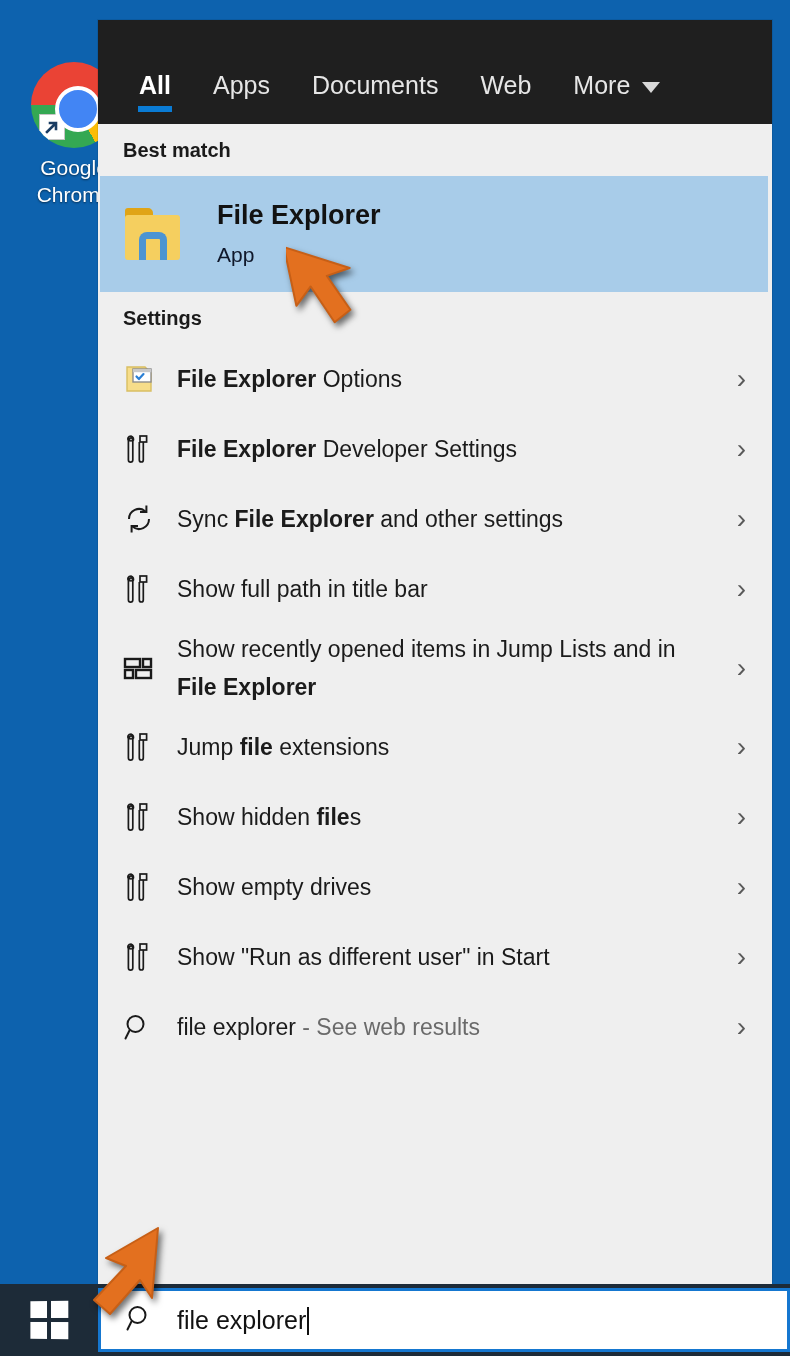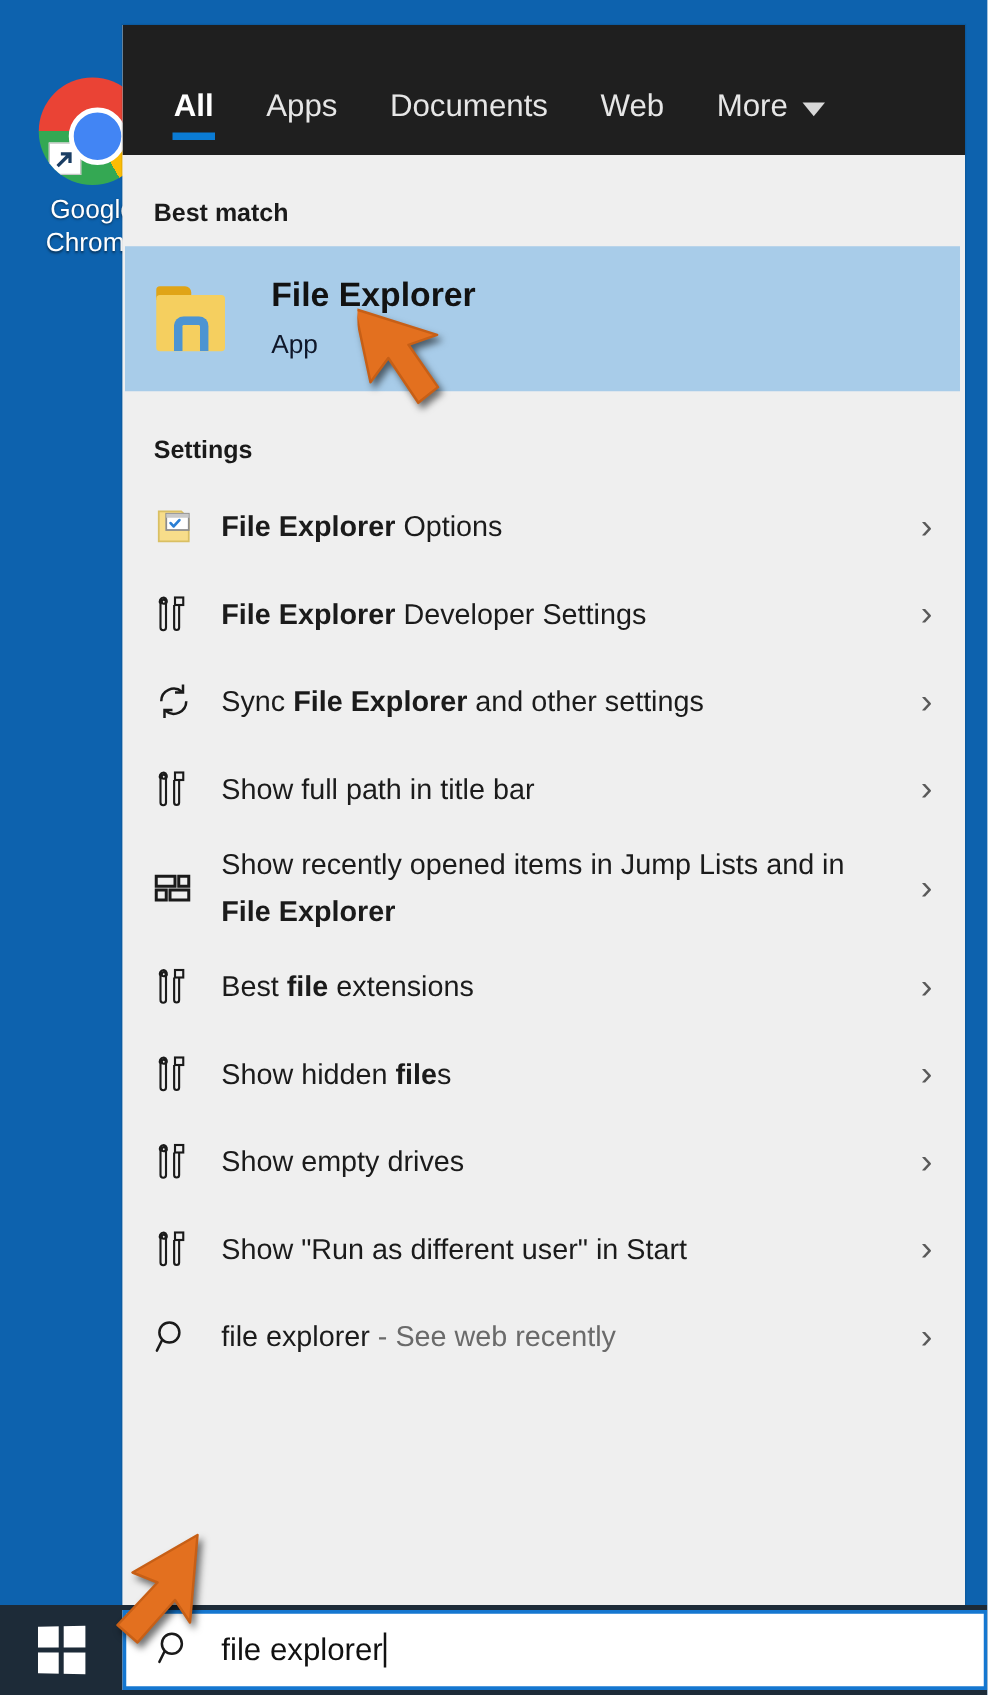--- a/index.html
+++ b/index.html
@@ -138,21 +138,21 @@
     flex: 1;
     background: #efefef;
     position: relative;
     overflow: hidden;
   }
 
   .section-header {
     font-size: 20px;
     font-weight: bold;
     color: #1a1a1a;
-    padding: 36px 0 14px 25px;
+    padding: 15px 0 14px 25px;
   }
 
   
   .best-match-row {
     display: flex;
     align-items: center;
     height: 116px;
     margin: 0 4px 0 2px;
     padding-left: 23px;
     background: #a8cce9;
@@ -414,21 +414,21 @@
       </div>
 
       <div class="result-row">
         <span class="row-icon">
           <svg width="30" height="32" viewBox="0 0 30 32" aria-hidden="true">
             <path d="M8 3 a3.2 3.2 0 0 0 -2.6 5.1 V27 a2.2 2.2 0 0 0 4.4 0 V8.1 A3.2 3.2 0 0 0 8 3 Z M8 4.8 a1.6 1.6 0 1 1 0 3.2 a1.6 1.6 0 0 1 0 -3.2 Z" fill="none" stroke="#1a1a1a" stroke-width="1.7"></path>
             <rect x="17" y="3" width="6.6" height="6" fill="none" stroke="#1a1a1a" stroke-width="1.7"></rect>
             <path d="M20.3 9 V27 a2 2 0 0 1 -4 0 V9" fill="none" stroke="#1a1a1a" stroke-width="1.7"></path>
           </svg>
         </span>
-        <span class="row-label"><span>Best </span><b>file</b><span> extensions</span></span>
+        <span class="row-label"><span>Jump </span><b>file</b><span> extensions</span></span>
         <span class="chev">›</span>
       </div>
 
       <div class="result-row">
         <span class="row-icon">
           <svg width="30" height="32" viewBox="0 0 30 32" aria-hidden="true">
             <path d="M8 3 a3.2 3.2 0 0 0 -2.6 5.1 V27 a2.2 2.2 0 0 0 4.4 0 V8.1 A3.2 3.2 0 0 0 8 3 Z M8 4.8 a1.6 1.6 0 1 1 0 3.2 a1.6 1.6 0 0 1 0 -3.2 Z" fill="none" stroke="#1a1a1a" stroke-width="1.7"></path>
             <rect x="17" y="3" width="6.6" height="6" fill="none" stroke="#1a1a1a" stroke-width="1.7"></rect>
             <path d="M20.3 9 V27 a2 2 0 0 1 -4 0 V9" fill="none" stroke="#1a1a1a" stroke-width="1.7"></path>
           </svg>
@@ -462,21 +462,21 @@
       </div>
 
 
       <div class="result-row">
         <span class="row-icon">
           <svg width="30" height="30" viewBox="0 0 30 30" aria-hidden="true">
             <circle cx="12.5" cy="12" r="8" fill="none" stroke="#1a1a1a" stroke-width="2"></circle>
             <path d="M6.6 18.2 L2.5 26.5" stroke="#1a1a1a" stroke-width="2" stroke-linecap="round"></path>
           </svg>
         </span>
-        <span class="row-label"><span>file explorer</span><span class="muted"> - See web recently</span></span>
+        <span class="row-label"><span>file explorer</span><span class="muted"> - See web results</span></span>
         <span class="chev">›</span>
       </div>
 
     </div>
   </div>
 
   <div class="taskbar">
     <div class="start-button">
       <span class="win-logo">
         <i></i>

